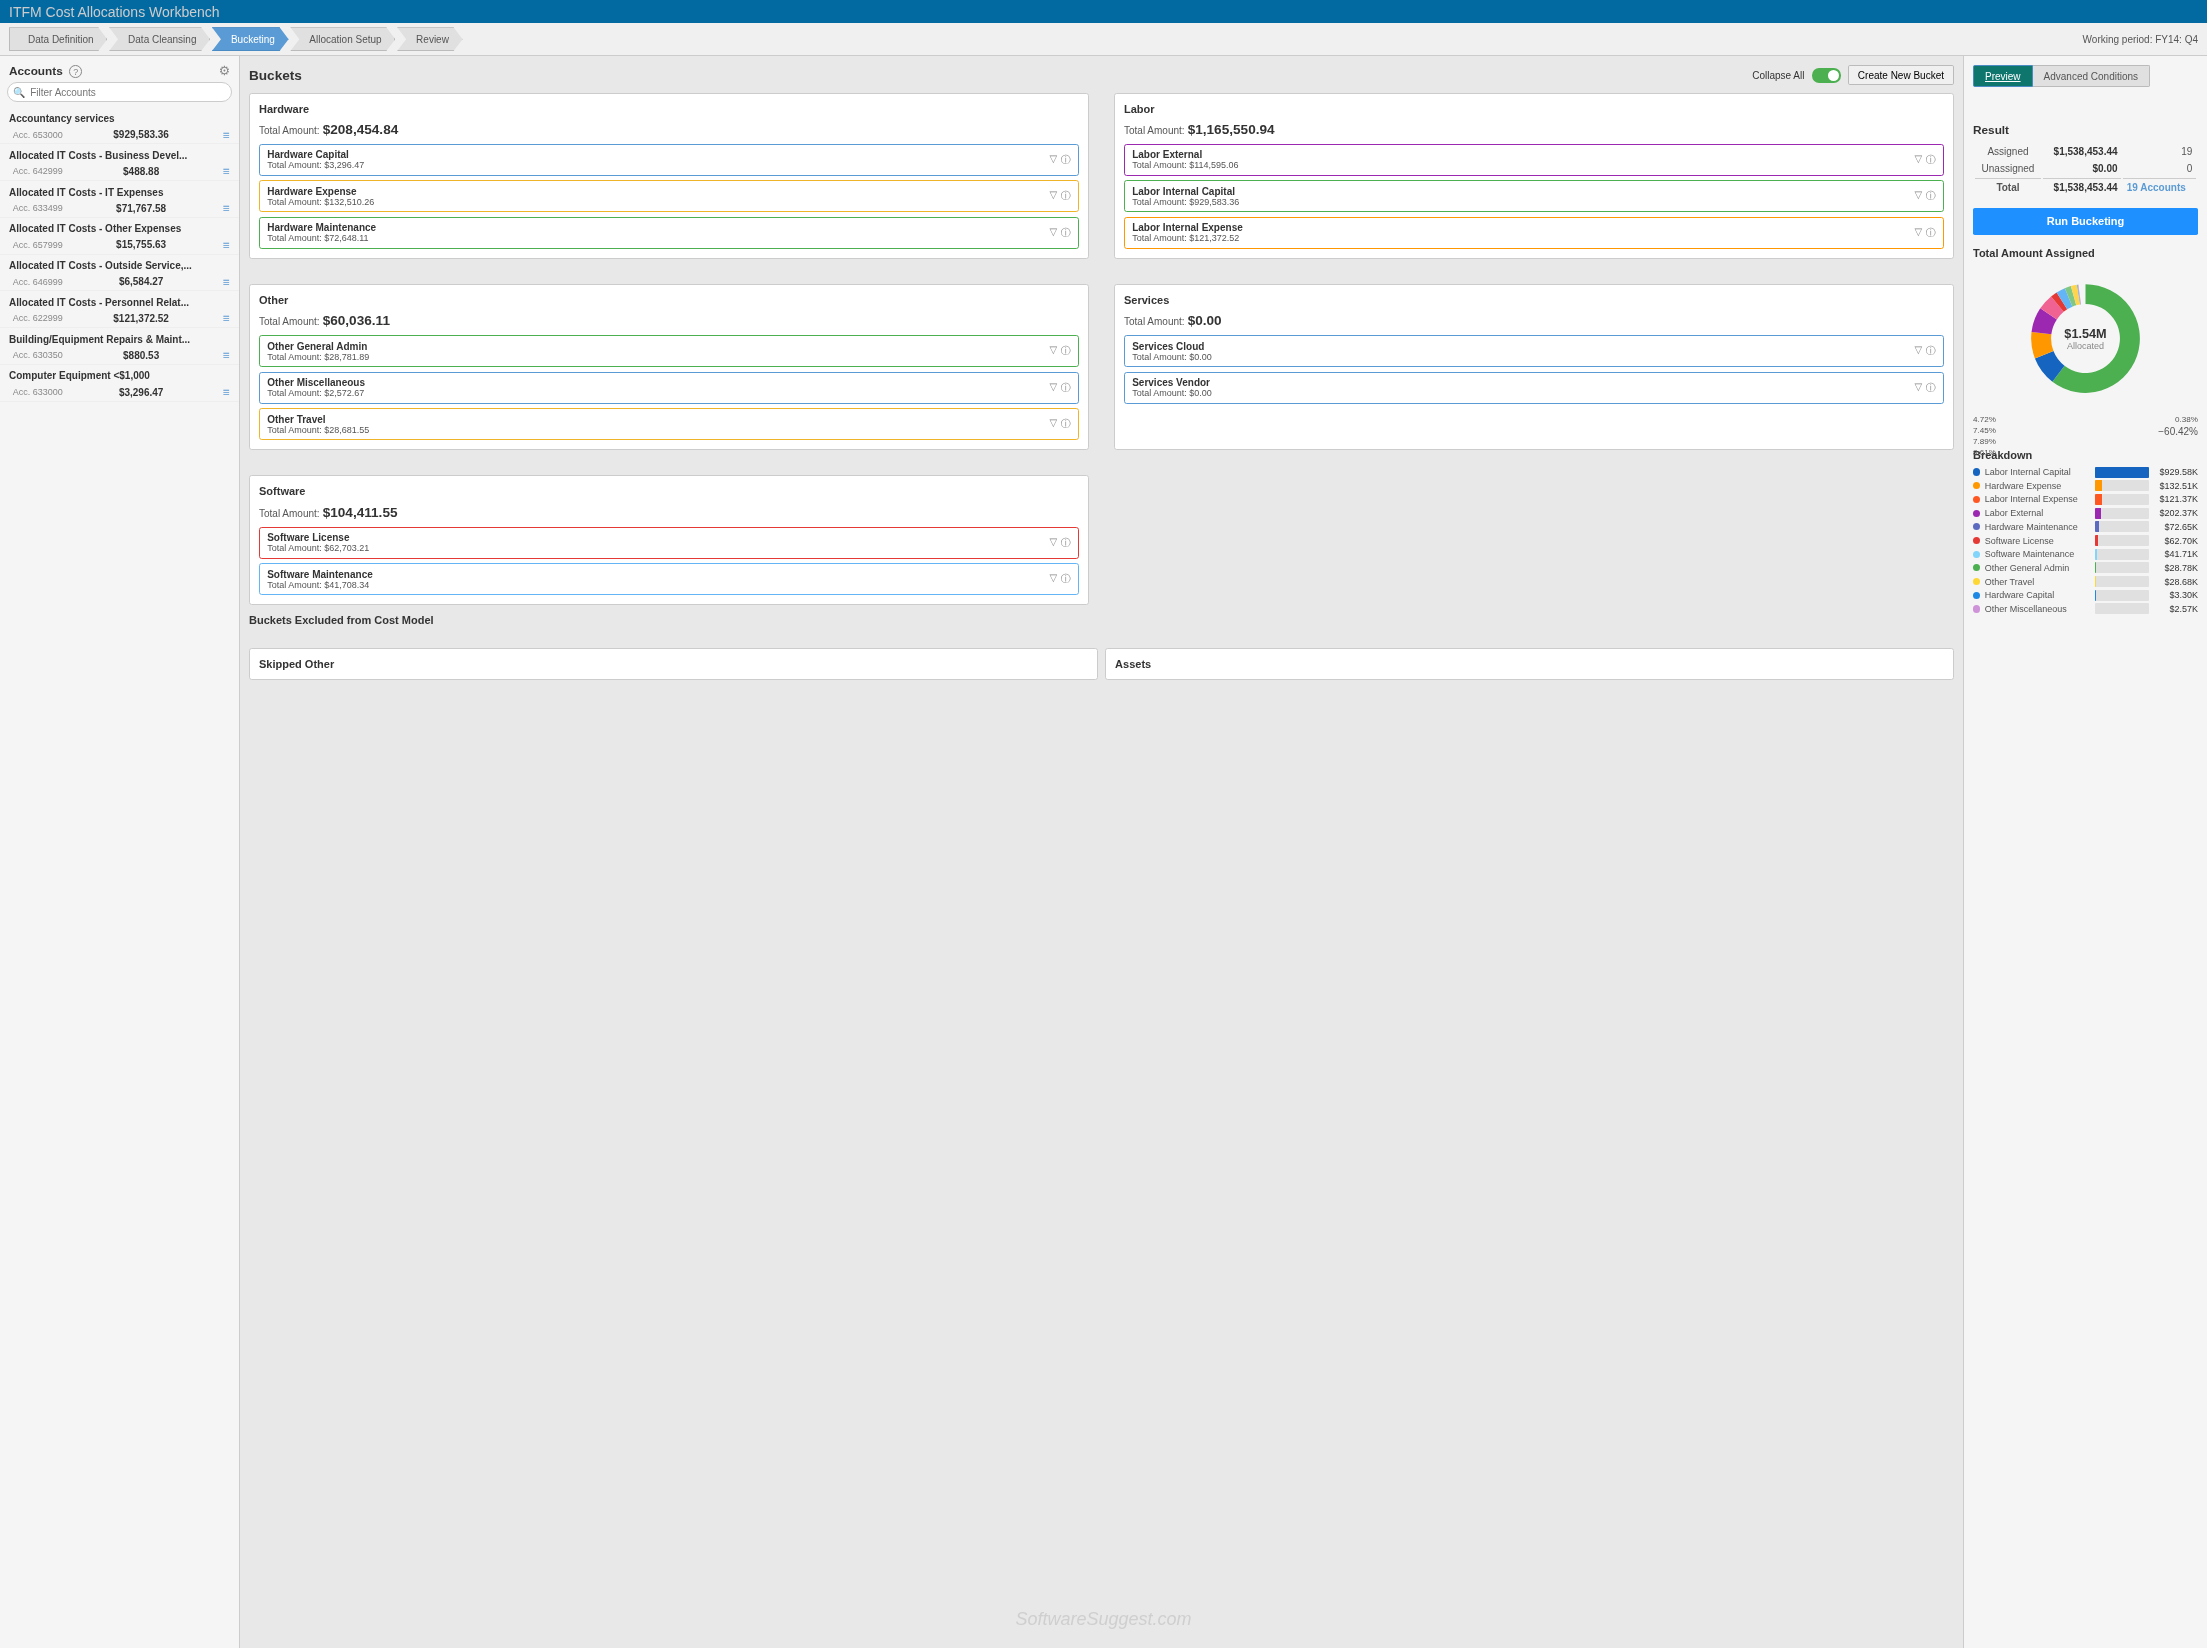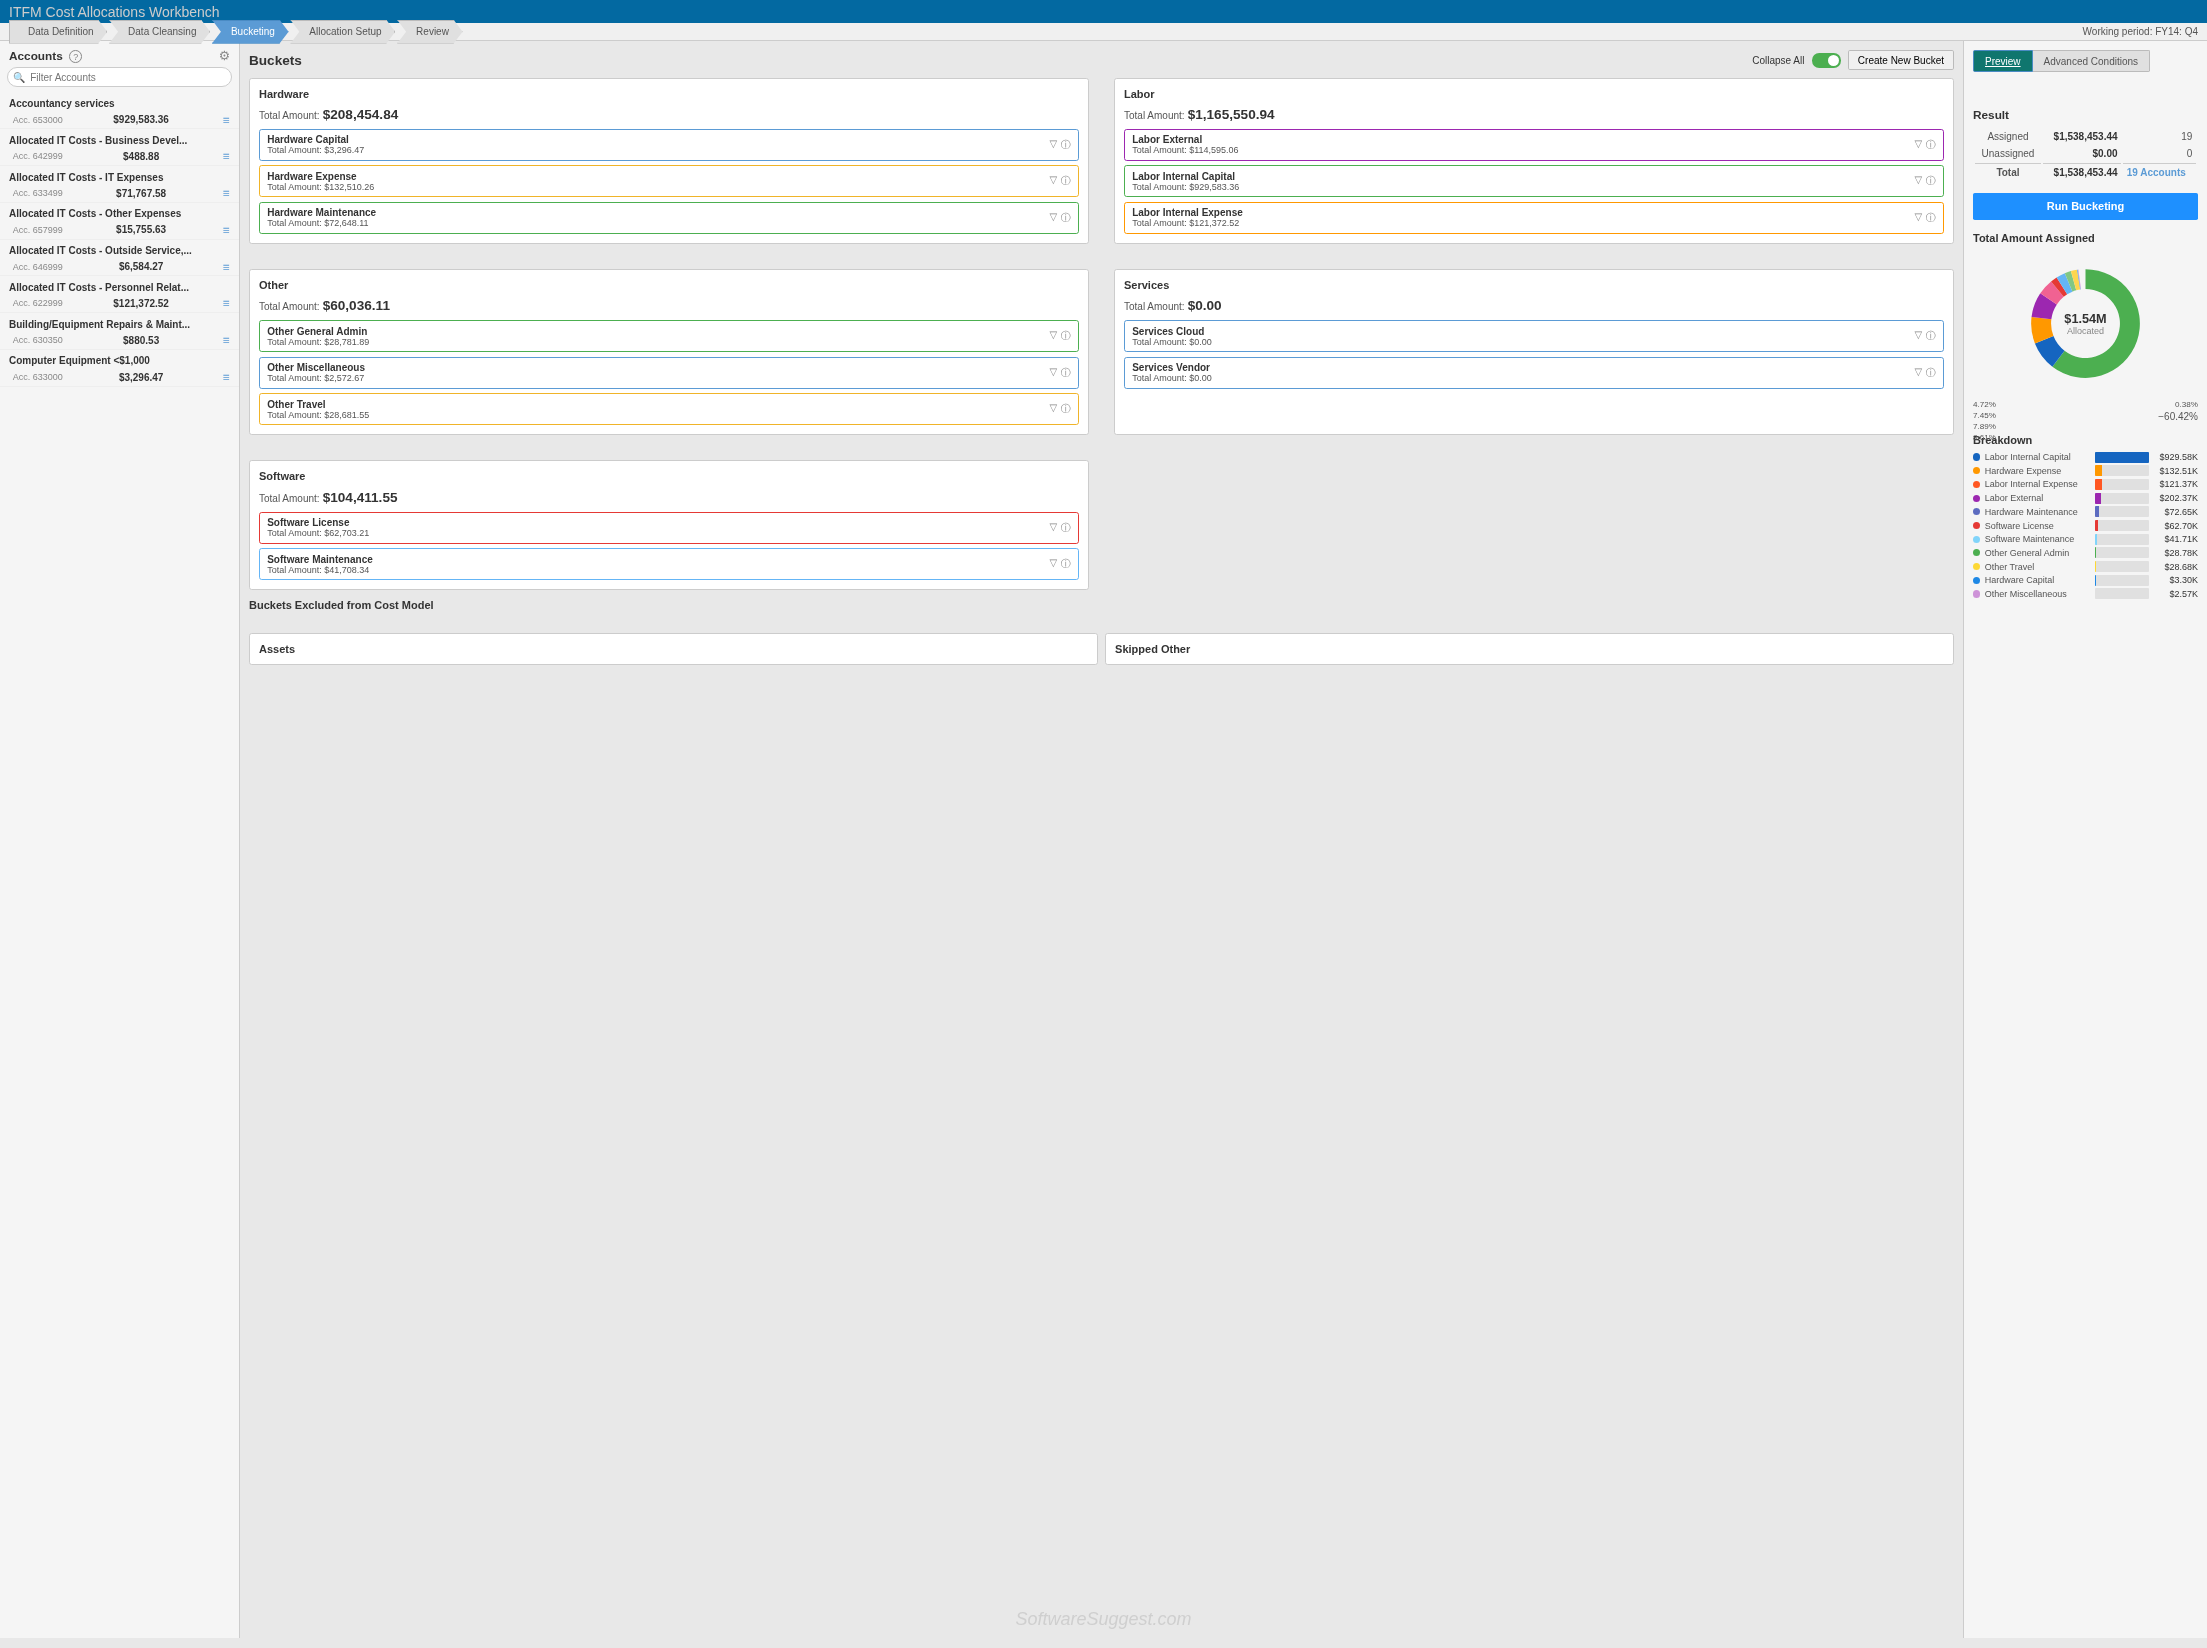--- a/index.html
+++ b/index.html
@@ -13,21 +13,21 @@
       font-size: 14px;
     }
 
     
     .nav-bar {
       background: #f0f0f0;
       border-bottom: 0.9px solid #ccc;
       display: flex;
       align-items: center;
       padding: 0 9px;
-      height: 18px;
+      height: 33px;
       justify-content: space-between;
     }
     .nav-steps { display: flex; align-items: center; gap: 0; }
     .nav-step {
       display: flex; align-items: center;
       padding: 5.4px 12.7px 5.4px 18px;
       background: #e0e0e0;
       border: 0.9px solid #bbb;
       font-size: 10px;
       color: #555;
@@ -584,24 +584,24 @@
     </div>
 
     </div>
   </div>
       </div>
     <div class="excluded-section">
       <div class="excluded-title">Buckets Excluded from Cost Model</div>
       <div class="excluded-grid">
 
       <div class="excluded-card">
-            <div class="excluded-card-name">Assets</div>
+            <div class="excluded-card-name">Skipped Other</div>
           </div>
           <div class="excluded-card">
-            <div class="excluded-card-name">Skipped Other</div>
+            <div class="excluded-card-name">Assets</div>
           </div>
         </div>
     </div>
   </div>
 
   <div class="right-panel">
     <div class="panel-tabs">
 
     <button class="panel-tab active">Preview</button>
         <button class="panel-tab">Advanced Conditions</button>

